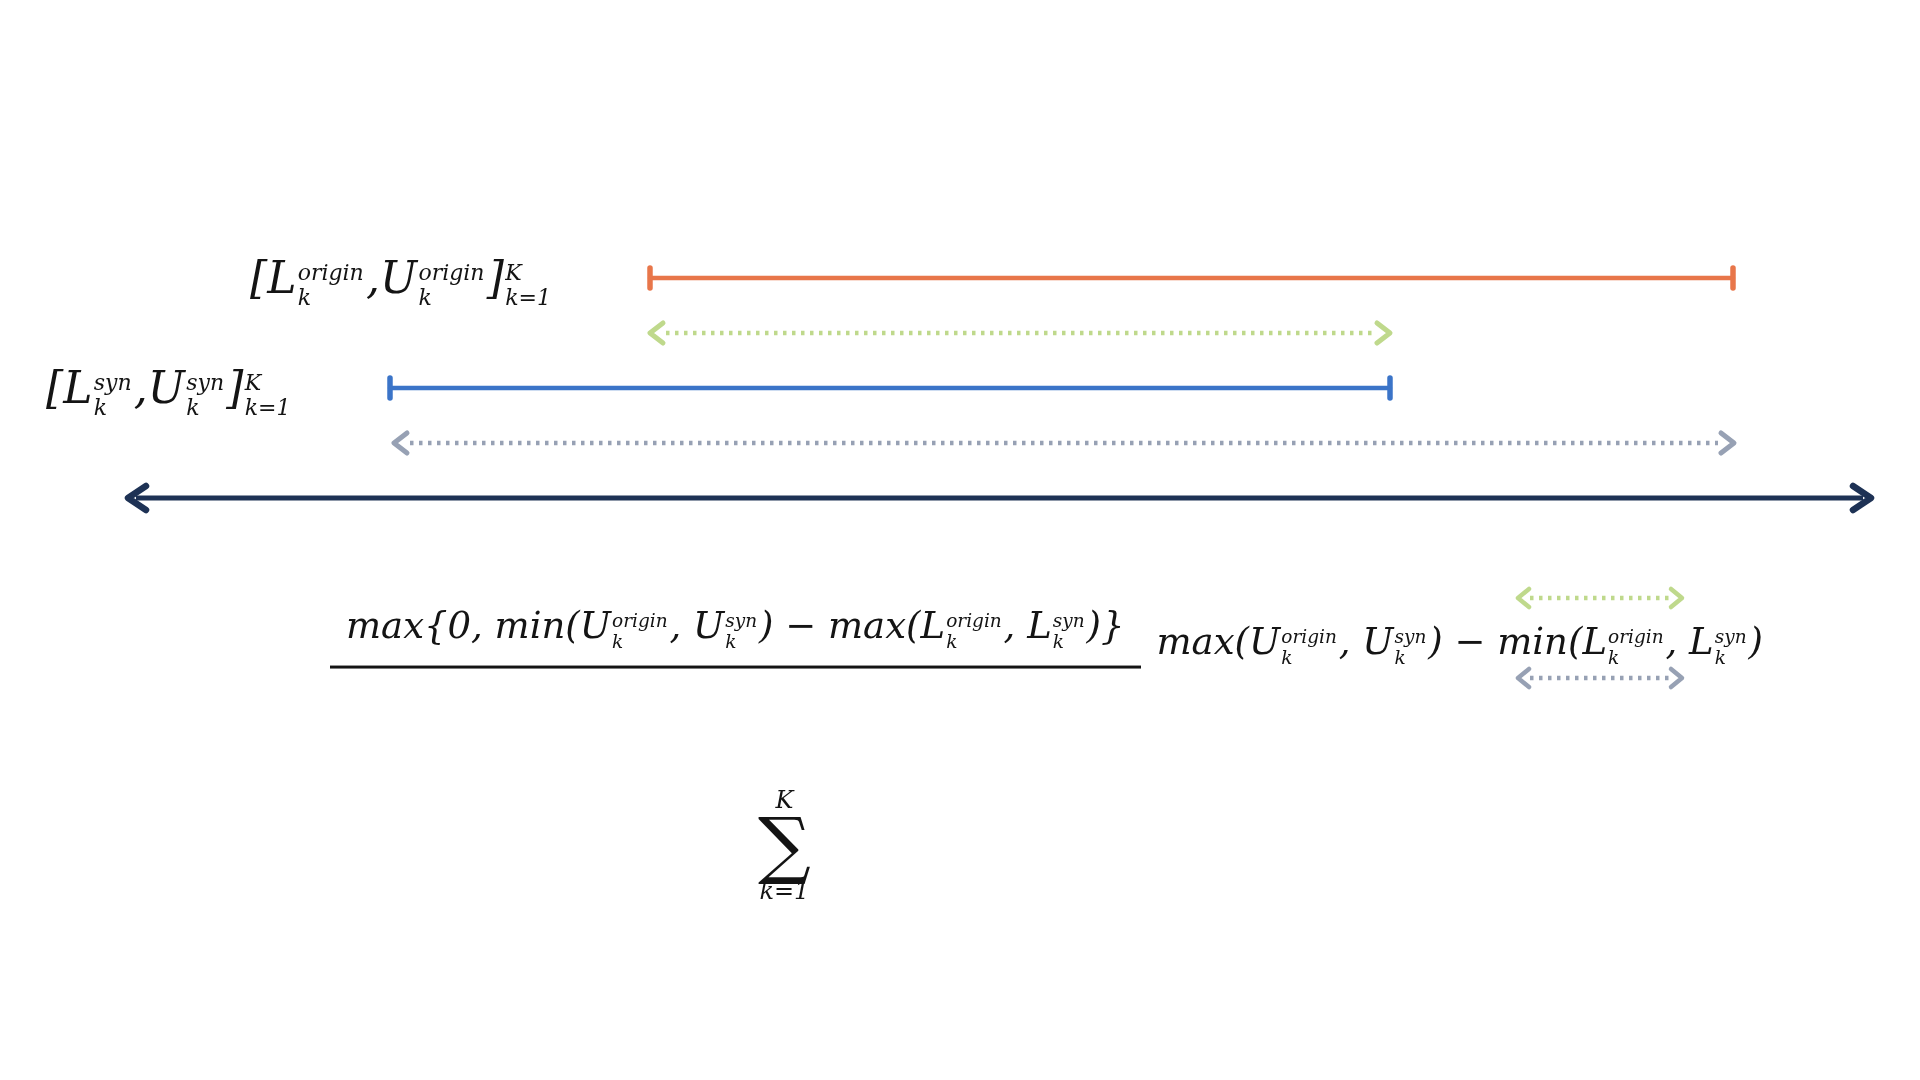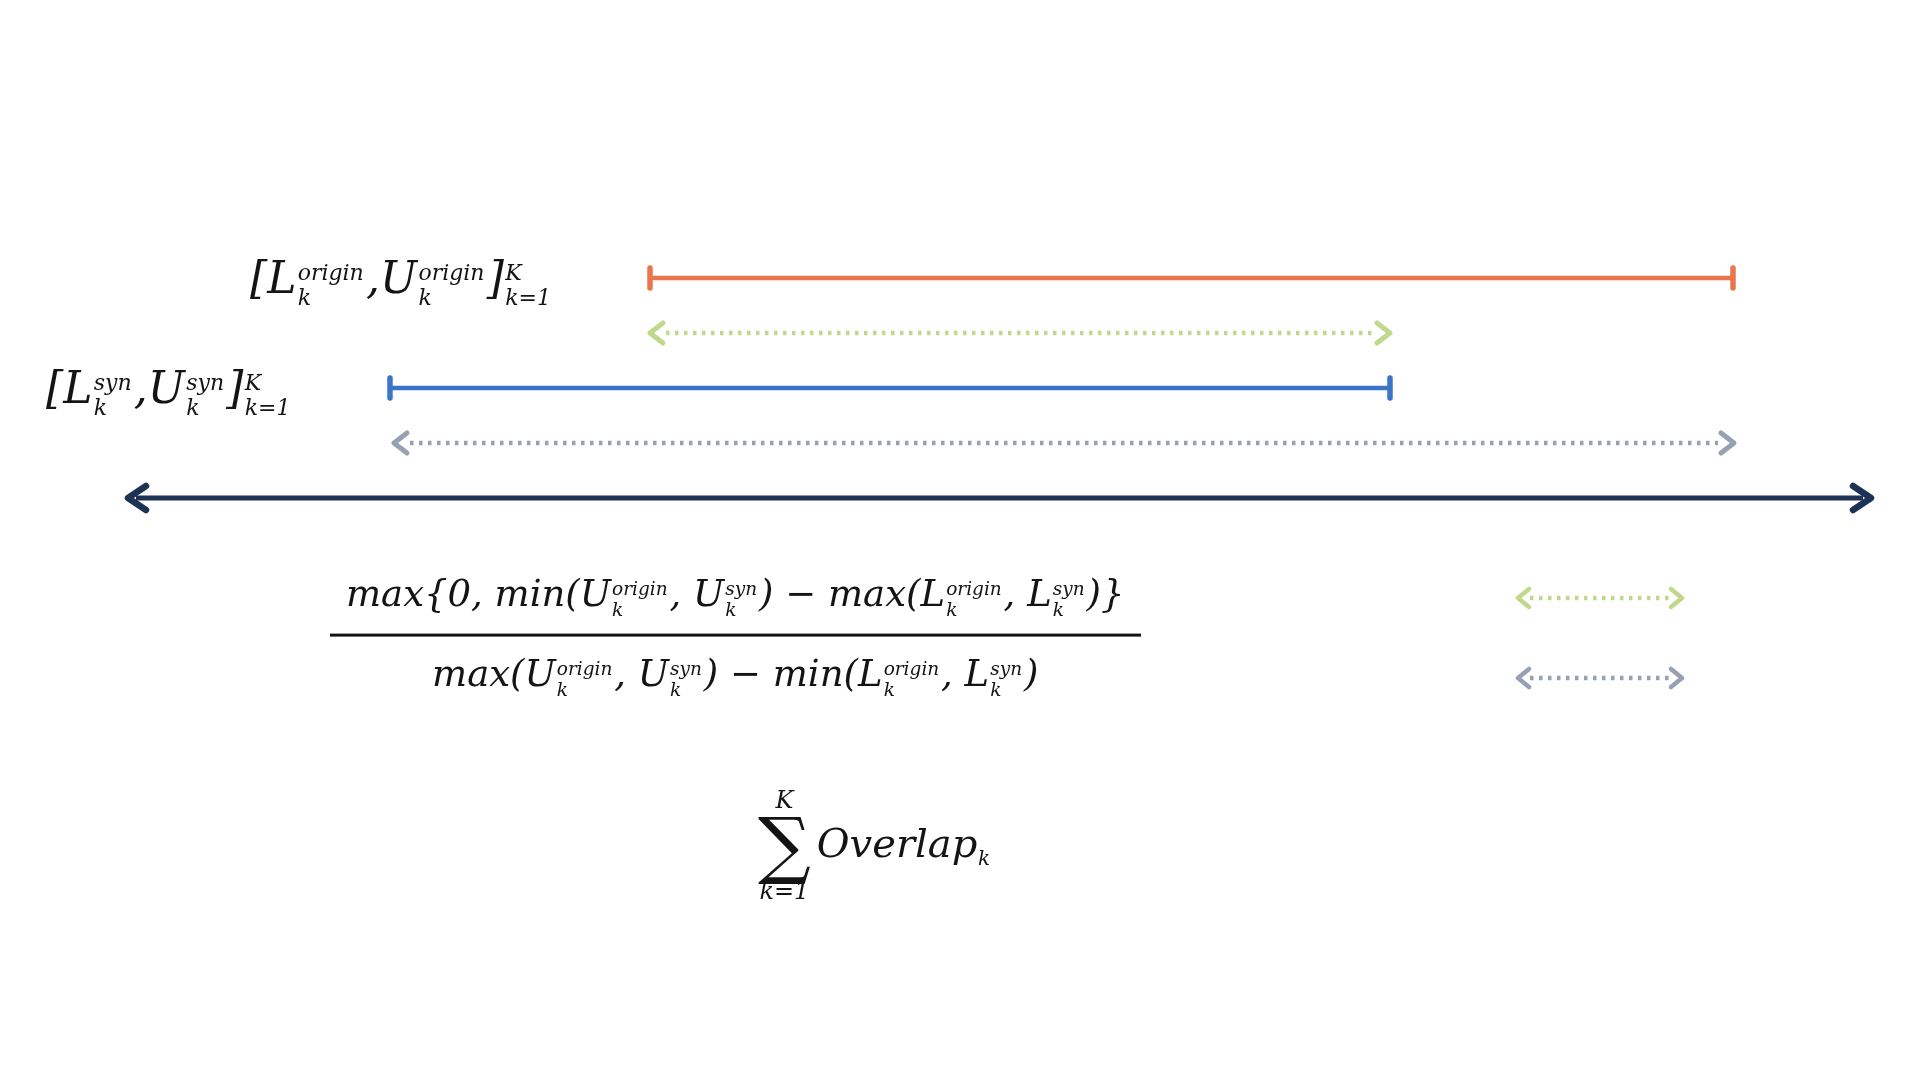--- a/index.html
+++ b/index.html
@@ -46,22 +46,22 @@
   
   .eq-row {
     position: absolute;
     display: flex;
     align-items: center;
     font-style: italic;
     white-space: pre;
   }
   .frac {
     display: inline-flex;
-    flex-direction: column;
-    align-items: center;
+    flex-direction: row;
+    align-items: flex-end;
     text-align: center;
   }
   .frac .num {
     padding: 0 16px 13px 16px;
     border-bottom: 3px solid #141414;
   }
   .frac .den { padding: 15px 16px 0 16px; font-style: italic; }
   
   .sum-block {
     display: inline-flex;
@@ -142,16 +142,15 @@
       <span class="den"><span>max(</span><span>U</span><span class="st"><span class="su">origin</span><span class="sb">k</span></span><span>, </span><span>U</span><span class="st"><span class="su">syn</span><span class="sb">k</span></span><span>) − min(</span><span>L</span><span class="st"><span class="su">origin</span><span class="sb">k</span></span><span>, </span><span>L</span><span class="st"><span class="su">syn</span><span class="sb">k</span></span><span>)</span></span>
     </span>
   </div>
 
   <div class="eq-row f2 vcenter" style="left:748px; top:845px;">
     <span class="sum-block">
       <span class="sum-upper">K</span>
       <span class="sum-symbol">∑</span>
       <span class="sum-lower">k=1</span>
     </span>
-    <span><span>Overlap</span><span class="sbl">k</span></span>
   </div>
 
 </div>
 
 </body></html>

